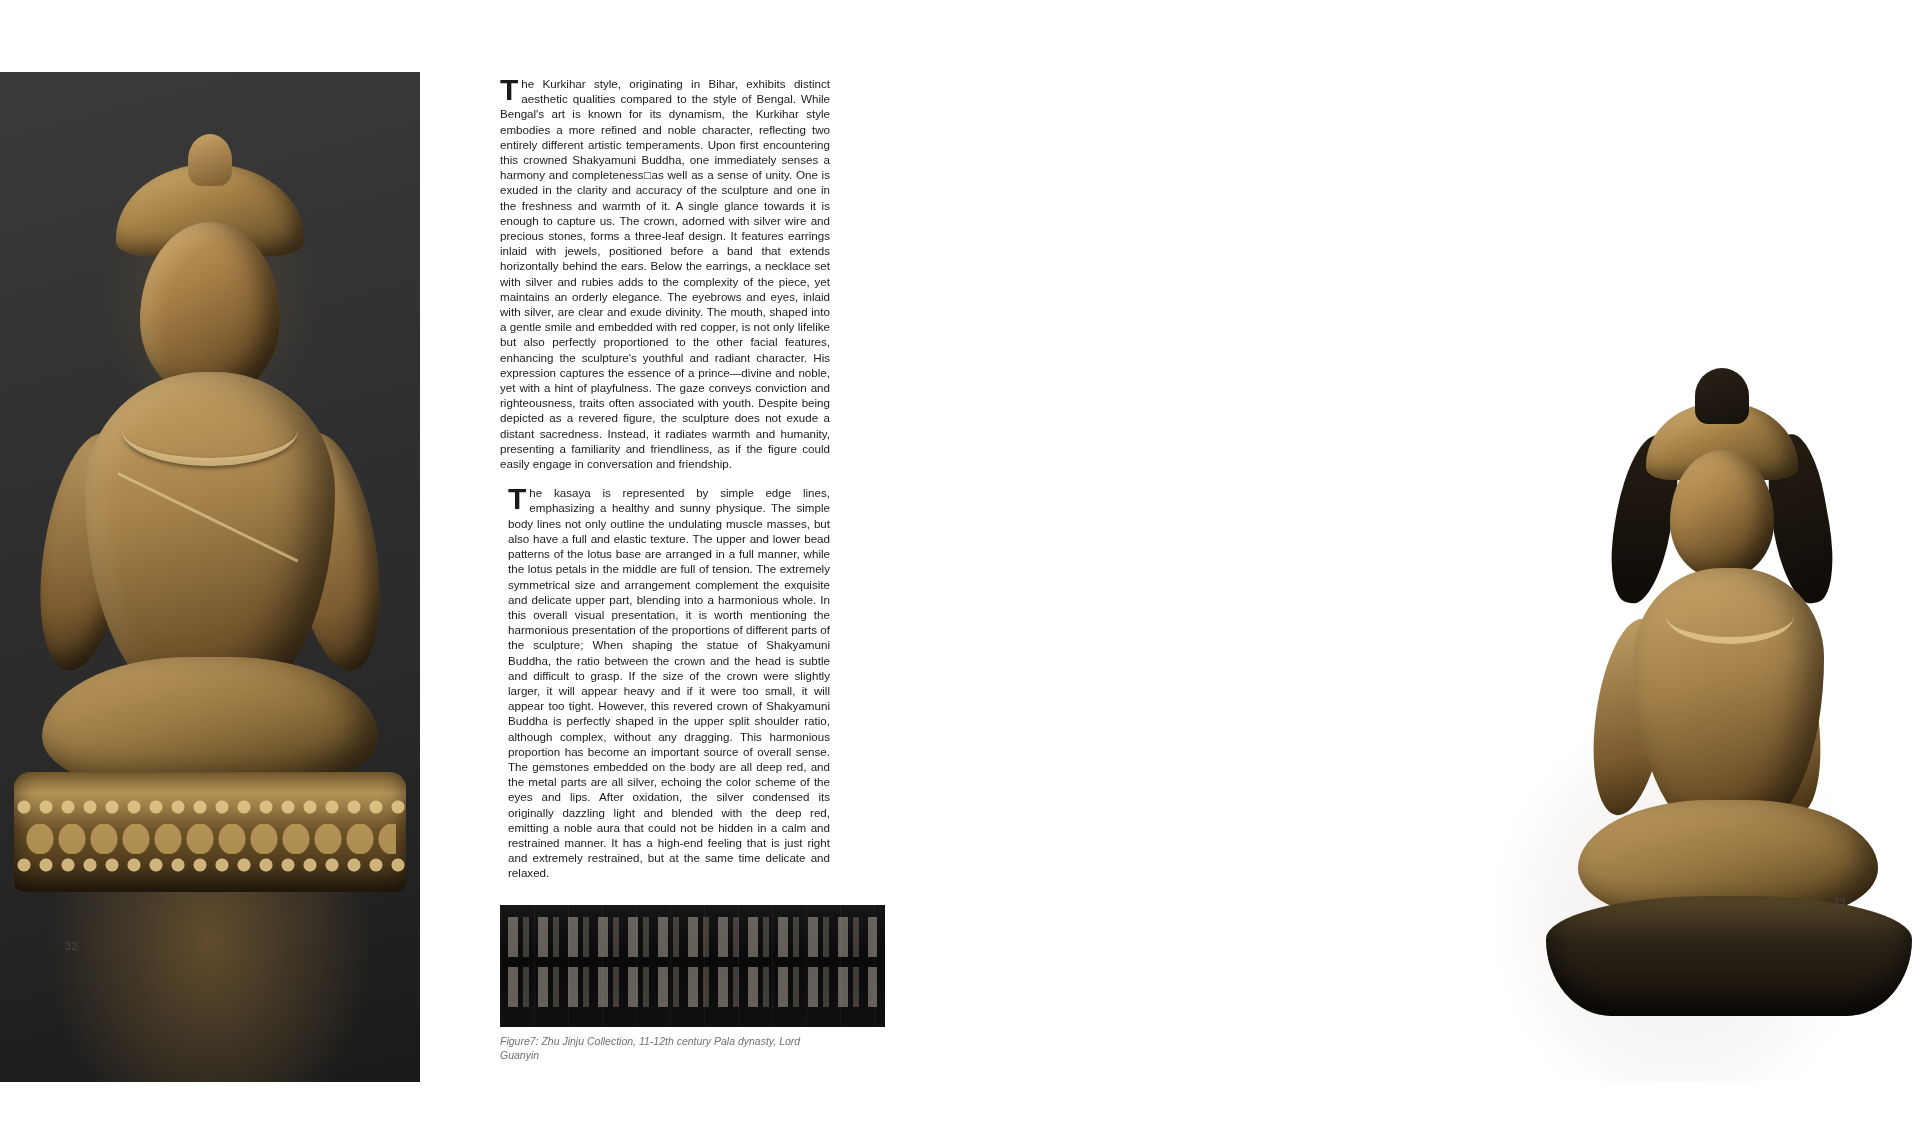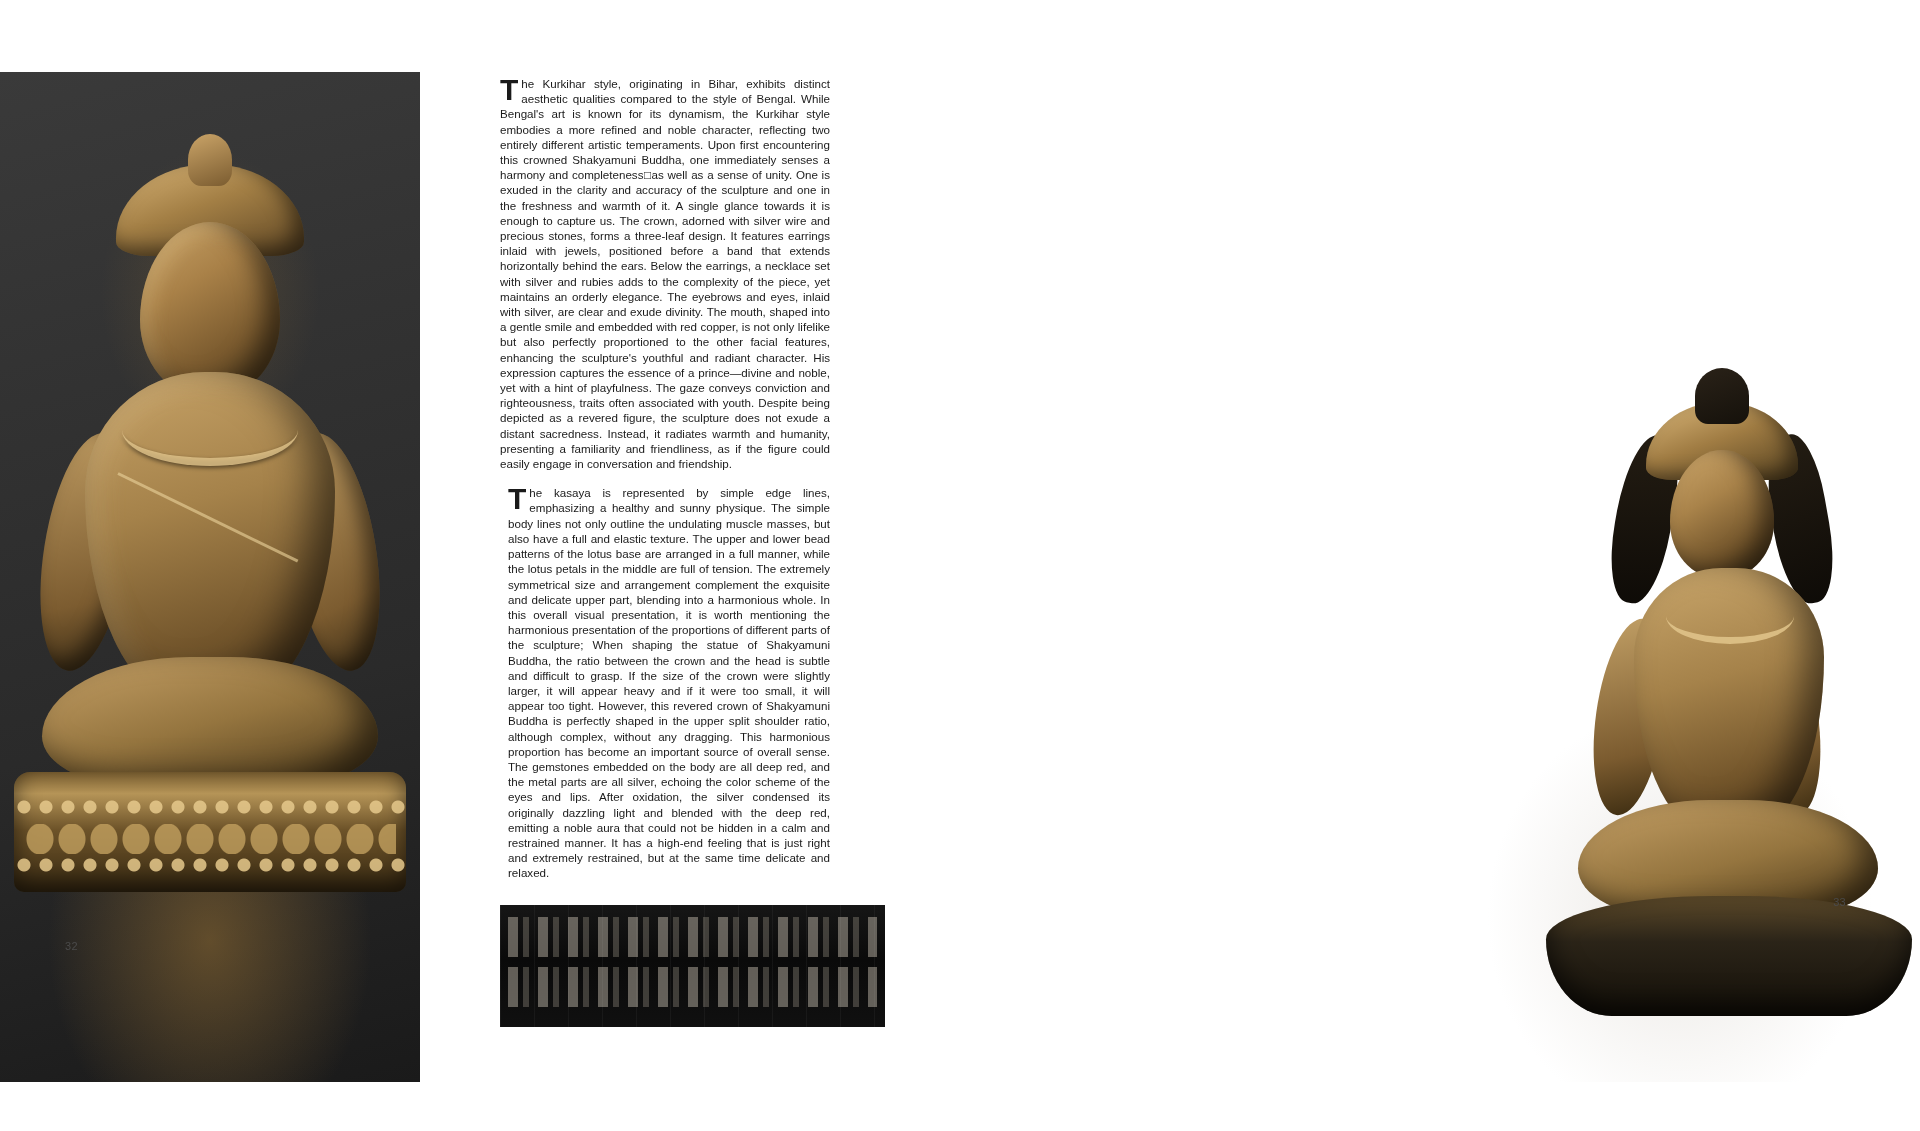--- a/index.html
+++ b/index.html
@@ -315,20 +315,21 @@
       <p class="dropcap-T">The kasaya is represented by simple edge lines, emphasizing a healthy and sunny physique. The simple body lines not only outline the undulating muscle masses, but also have a full and elastic texture. The upper and lower bead patterns of the lotus base are arranged in a full manner, while the lotus petals in the middle are full of tension. The extremely symmetrical size and arrangement complement the exquisite and delicate upper part, blending into a harmonious whole. In this overall visual presentation, it is worth mentioning the harmonious presentation of the proportions of different parts of the sculpture; When shaping the statue of Shakyamuni Buddha, the ratio between the crown and the head is subtle and difficult to grasp. If the size of the crown were slightly larger, it will appear heavy and if it were too small, it will appear too tight. However, this revered crown of Shakyamuni Buddha is perfectly shaped in the upper split shoulder ratio, although complex, without any dragging. This harmonious proportion has become an important source of overall sense. The gemstones embedded on the body are all deep red, and the metal parts are all silver, echoing the color scheme of the eyes and lips. After oxidation, the silver condensed its originally dazzling light and blended with the deep red, emitting a noble aura that could not be hidden in a calm and restrained manner. It has a high-end feeling that is just right and extremely restrained, but at the same time delicate and relaxed.</p>
     </div>
 
     <div id="figure-inscription">
       <div class="inscr-bg"></div>
       <div class="inscr-row r1"></div>
       <div class="inscr-row r2"></div>
       <div class="inscr-cell-overlay"></div>
     </div>
 
+    <div id="fig7-caption">Figure7: Zhu Jinju Collection, 11-12th century Pala dynasty, Lord Guanyin</div>
 
     <div class="folio" id="folio-left">32</div>
   </div>
 
   <div id="right-page">
 
     <div id="figure-guanyin">
       <div class="gy-bg"></div>
       <div class="gy-hairL"></div>
       <div class="gy-hairR"></div>

